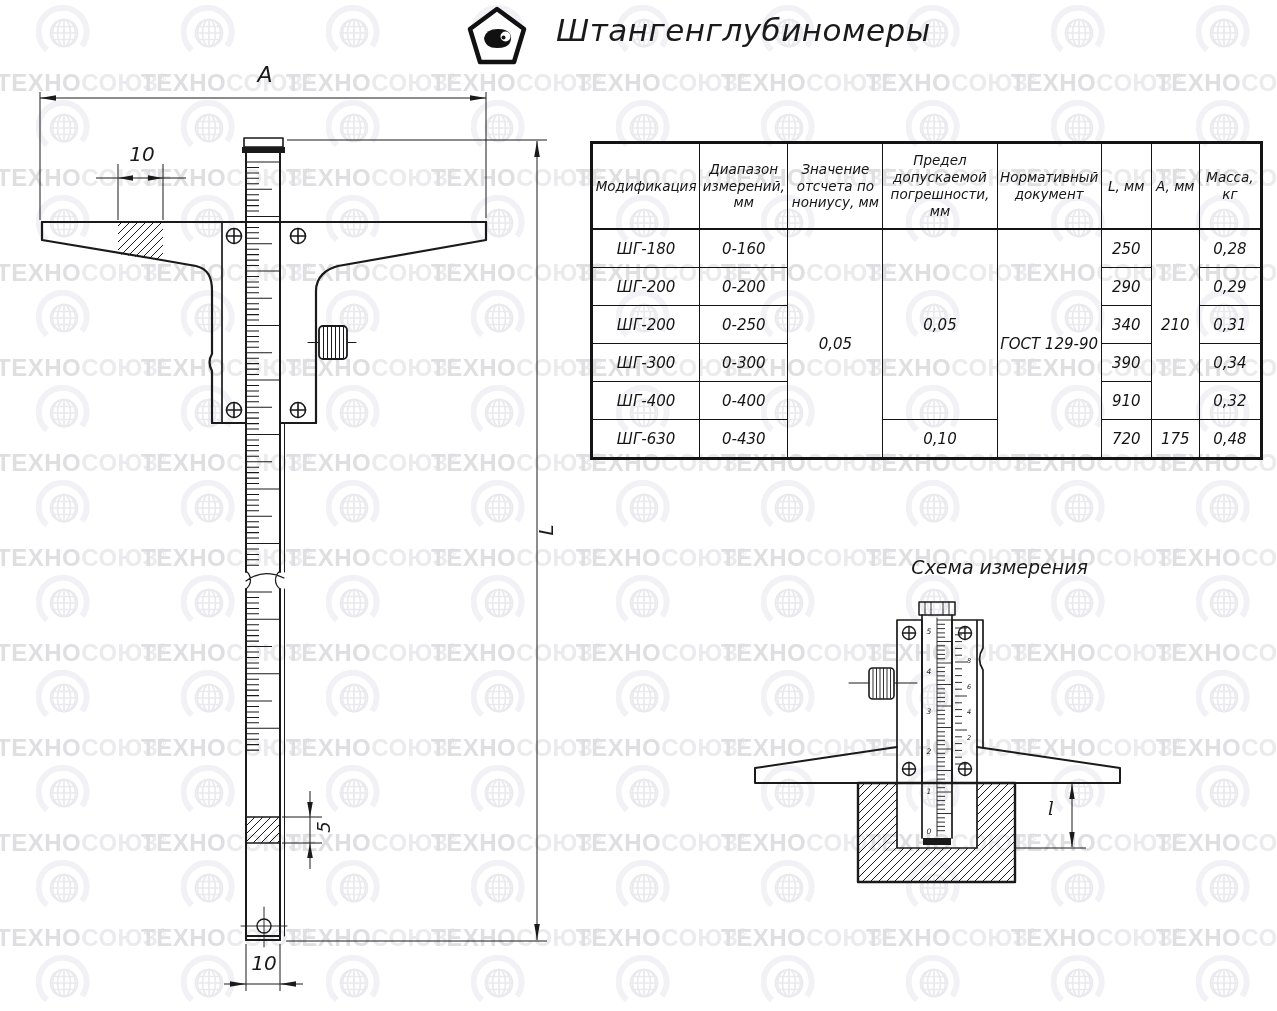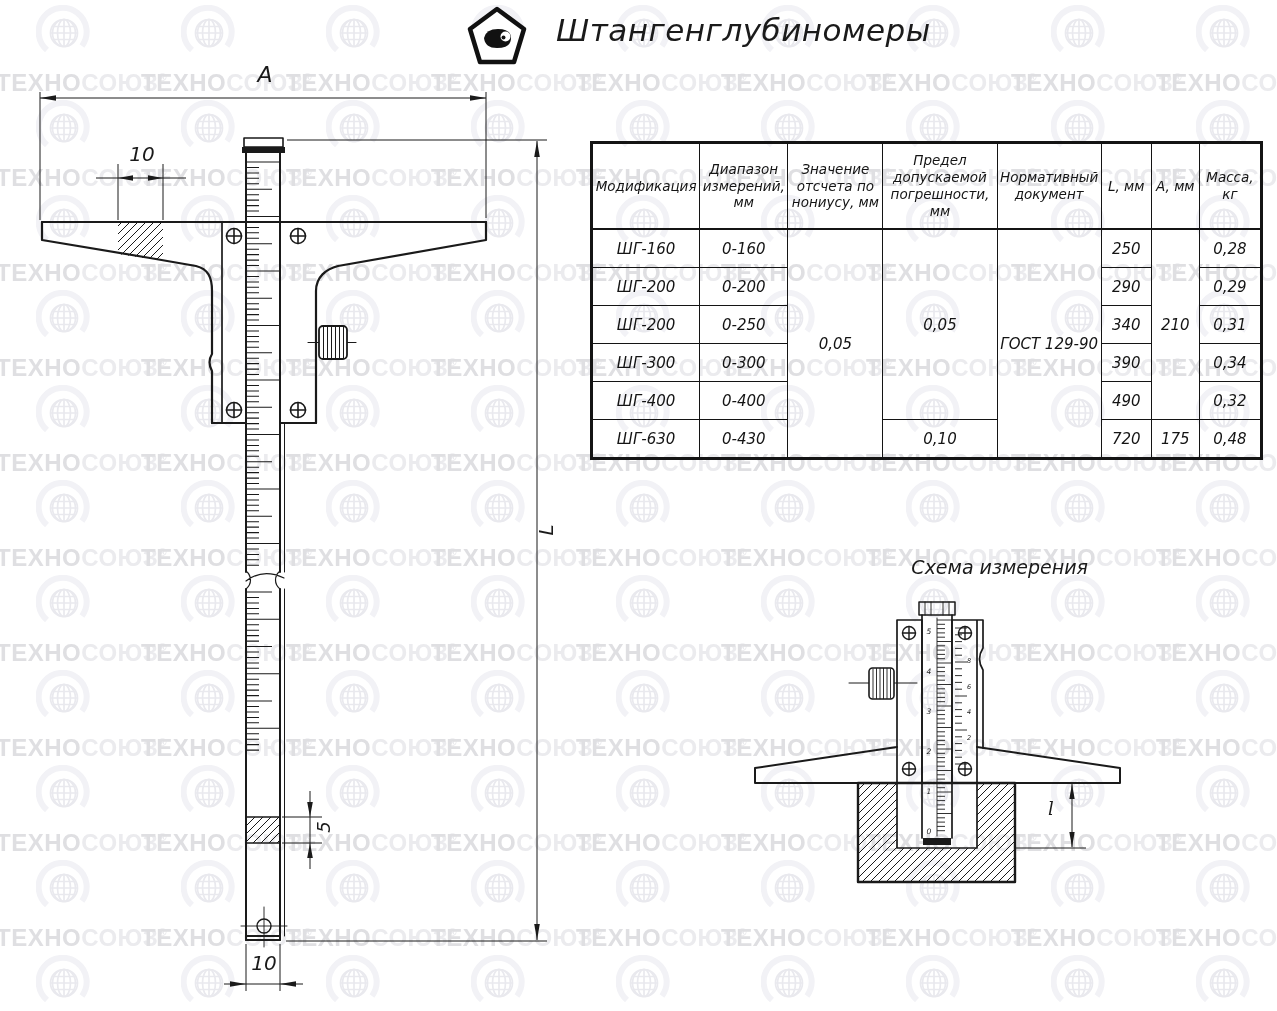--- a/index.html
+++ b/index.html
@@ -1193,21 +1193,21 @@
       <th>Значение отсчета по нониусу, мм</th>
       <th>Предел допускаемой погрешности, мм</th>
       <th>Нормативный документ</th>
       <th>L, мм</th>
       <th>A, мм</th>
       <th>Масса, кг</th>
     </tr>
   </thead>
   <tbody>
     <tr>
-      <td>ШГ-160</td>
+      <td>ШГ-180</td>
       <td>0-160</td>
       <td rowspan="6">0,05</td>
       <td rowspan="5">0,05</td>
       <td rowspan="6">ГОСТ 129-90</td>
       <td>250</td>
       <td rowspan="5">210</td>
       <td>0,28</td>
     </tr>
     <tr>
       <td>ШГ-200</td>
@@ -1223,21 +1223,21 @@
     </tr>
     <tr>
       <td>ШГ-300</td>
       <td>0-300</td>
       <td>390</td>
       <td>0,34</td>
     </tr>
     <tr>
       <td>ШГ-400</td>
       <td>0-400</td>
-      <td>490</td>
+      <td>910</td>
       <td>0,32</td>
     </tr>
     <tr>
       <td>ШГ-630</td>
       <td>0-430</td>
       <td>0,10</td>
       <td>720</td>
       <td>175</td>
       <td>0,48</td>
     </tr>

